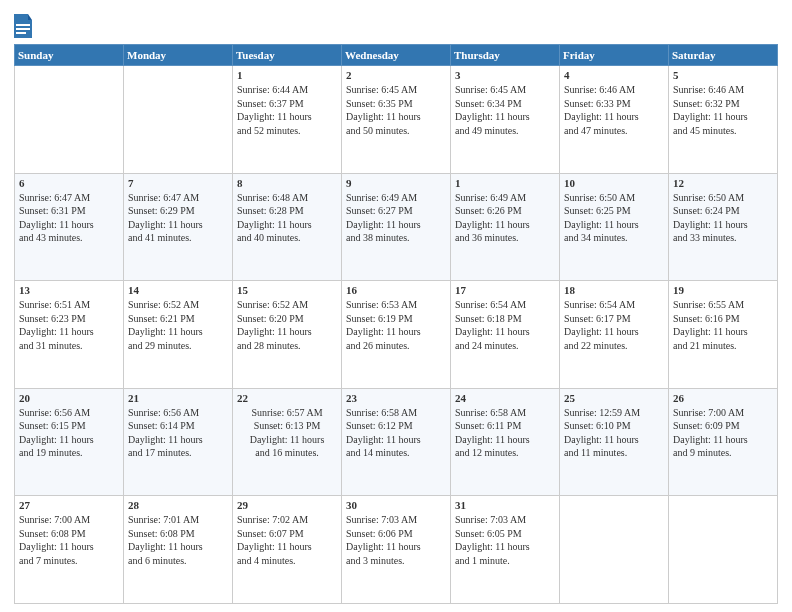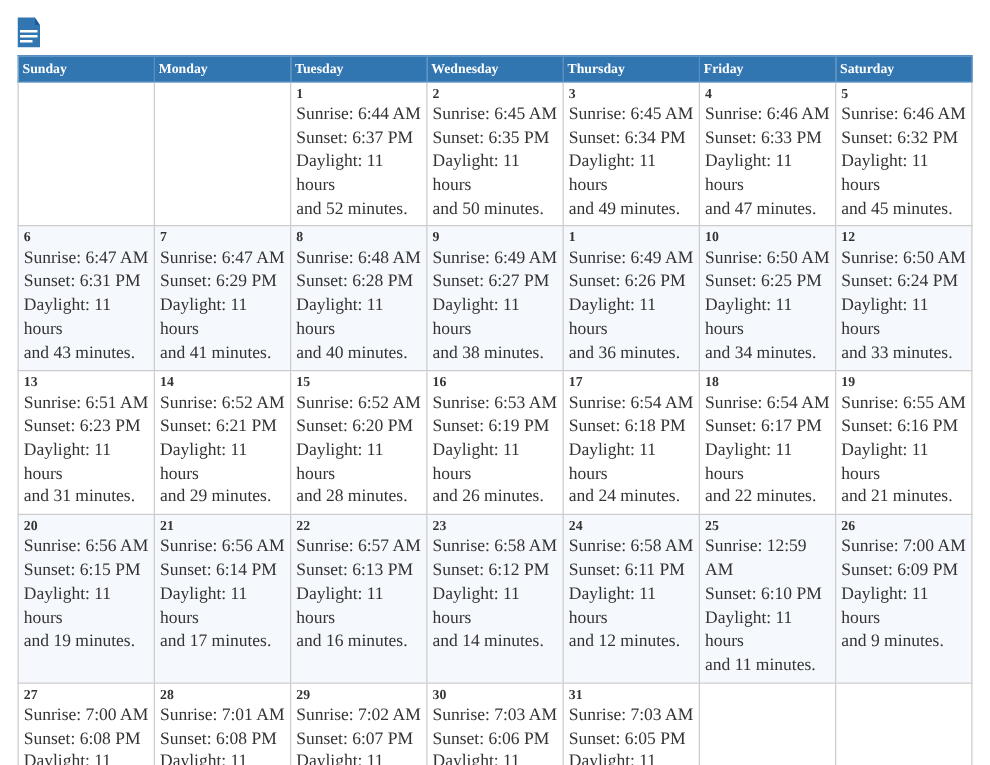--- a/index.html
+++ b/index.html
@@ -85,21 +85,21 @@
     }
     .day-number {
       font-size: 11px;
       font-weight: bold;
       color: #333;
       display: block;
       margin-bottom: 2px;
     }
     .cell-text {
       line-height: 1.35;
-      font-size: 14px;
+      font-size: 10px;
       color: #333;
     }
     td.empty {
       background: #f9f9f9;
     }
   </style>
 </head>
 <body>
 
 <div class="page">
@@ -287,21 +287,21 @@
           </td>
           <td>
             <span class="day-number">21</span>
             <div class="cell-text" style="white-space: pre-line;">Sunrise: 6:56 AM
 Sunset: 6:14 PM
 Daylight: 11 hours
 and 17 minutes.</div>
           </td>
           <td>
             <span class="day-number">22</span>
-            <div class="cell-text" style="white-space: pre-line;">Sunrise: 6:57 AM
+            <div class="cell-text" style="white-space: pre-line; text-align: center;">Sunrise: 6:57 AM
 Sunset: 6:13 PM
 Daylight: 11 hours
 and 16 minutes.</div>
           </td>
           <td>
             <span class="day-number">23</span>
             <div class="cell-text" style="white-space: pre-line;">Sunrise: 6:58 AM
 Sunset: 6:12 PM
 Daylight: 11 hours
 and 14 minutes.</div>

